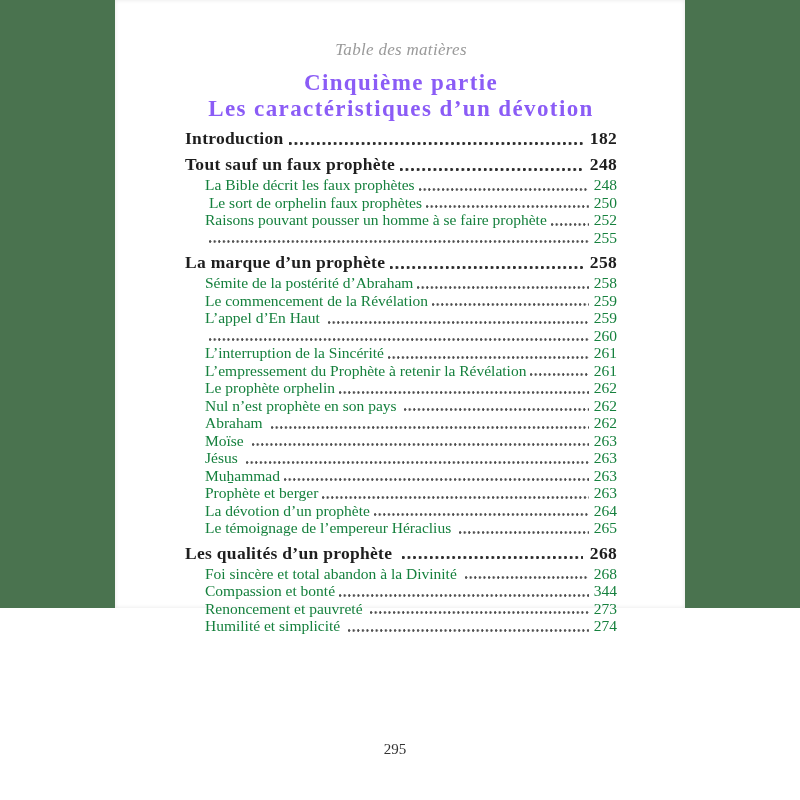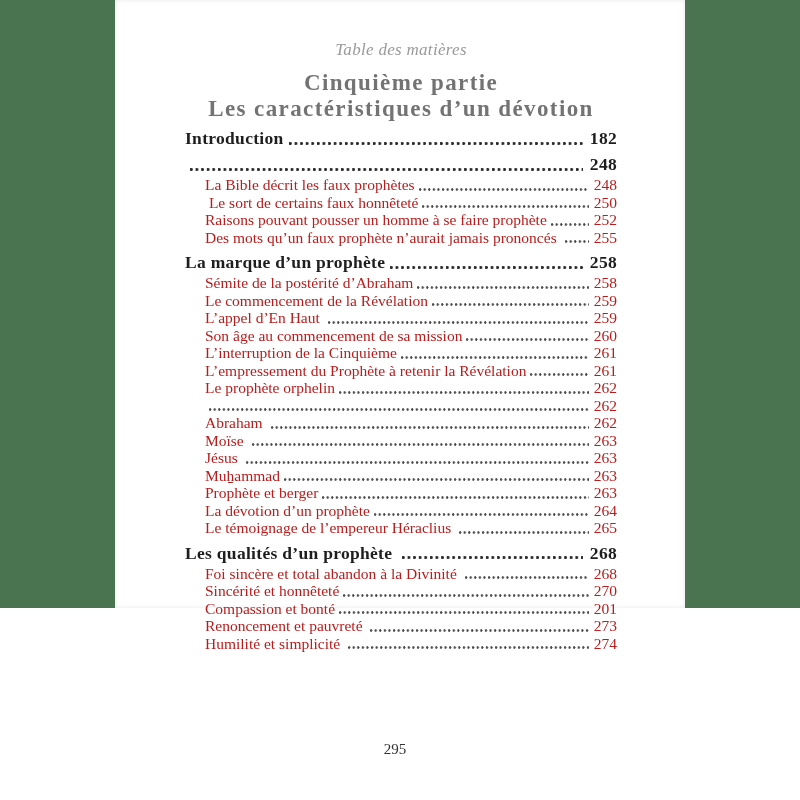--- a/index.html
+++ b/index.html
@@ -33,21 +33,21 @@
     font-style: italic;
     font-size: 17px;
     line-height: 20px;
     color: #9a9a9a;
     letter-spacing: 0.3px;
   }
   .part-title {
     margin-top: 10px;
     text-align: center;
     font-weight: bold;
-    color: #737373;
+    color: #8b5cf6;
     font-size: 23px;
     line-height: 26px;
     letter-spacing: 1.4px;
   }
   .toc {
     margin-top: 7px;
     color: #242424;
   }
   .toc-row {
     display: flex;
@@ -59,21 +59,21 @@
     line-height: 19px;
     margin-top: 7px;
     margin-bottom: 2px;
     letter-spacing: 0.3px;
     color: #1e1e1e;
   }
   .toc-row.level2 {
     font-size: 15.5px;
     line-height: 17.5px;
     padding-left: 20px;
-    color: #b91c1c;
+    color: #15803d;
   }
   .toc-label {
     white-space: pre;
     flex: 0 0 auto;
   }
   .leader {
     flex: 1 1 auto;
     min-width: 12px;
     align-self: flex-end;
     height: 3px;
@@ -114,40 +114,40 @@
       <div>Les caractéristiques d’un dévotion</div>
     </div>
 
     <div class="toc">
         <div class="toc-row level1">
           <span class="toc-label">Introduction</span>
           <span class="leader"></span>
           <span class="toc-page">182</span>
         </div>
         <div class="toc-row level1">
+          <span class="toc-label">Tout sauf un faux prophète</span>
           <span class="leader"></span>
           <span class="toc-page">248</span>
         </div>
         <div class="toc-row level2">
           <span class="toc-label">La Bible décrit les faux prophètes</span>
           <span class="leader"></span>
           <span class="toc-page">248</span>
         </div>
         <div class="toc-row level2">
-          <span class="toc-label"> Le sort de certains faux honnêteté</span>
+          <span class="toc-label"> Le sort de orphelin faux prophètes</span>
           <span class="leader"></span>
           <span class="toc-page">250</span>
         </div>
         <div class="toc-row level2">
           <span class="toc-label">Raisons pouvant pousser un homme à se faire prophète</span>
           <span class="leader"></span>
           <span class="toc-page">252</span>
         </div>
         <div class="toc-row level2">
-          <span class="toc-label">Des mots qu’un faux prophète n’aurait jamais prononcés </span>
           <span class="leader"></span>
           <span class="toc-page">255</span>
         </div>
         <div class="toc-row level1">
           <span class="toc-label">La marque d’un prophète</span>
           <span class="leader"></span>
           <span class="toc-page">258</span>
         </div>
         <div class="toc-row level2">
           <span class="toc-label">Sémite de la postérité d’Abraham</span>
@@ -158,40 +158,40 @@
           <span class="toc-label">Le commencement de la Révélation</span>
           <span class="leader"></span>
           <span class="toc-page">259</span>
         </div>
         <div class="toc-row level2">
           <span class="toc-label">L’appel d’En Haut </span>
           <span class="leader"></span>
           <span class="toc-page">259</span>
         </div>
         <div class="toc-row level2">
-          <span class="toc-label">Son âge au commencement de sa mission</span>
           <span class="leader"></span>
           <span class="toc-page">260</span>
         </div>
         <div class="toc-row level2">
-          <span class="toc-label">L’interruption de la Cinquième</span>
+          <span class="toc-label">L’interruption de la Sincérité</span>
           <span class="leader"></span>
           <span class="toc-page">261</span>
         </div>
         <div class="toc-row level2">
           <span class="toc-label">L’empressement du Prophète à retenir la Révélation</span>
           <span class="leader"></span>
           <span class="toc-page">261</span>
         </div>
         <div class="toc-row level2">
           <span class="toc-label">Le prophète orphelin</span>
           <span class="leader"></span>
           <span class="toc-page">262</span>
         </div>
         <div class="toc-row level2">
+          <span class="toc-label">Nul n’est prophète en son pays </span>
           <span class="leader"></span>
           <span class="toc-page">262</span>
         </div>
         <div class="toc-row level2">
           <span class="toc-label">Abraham </span>
           <span class="leader"></span>
           <span class="toc-page">262</span>
         </div>
         <div class="toc-row level2">
           <span class="toc-label">Moïse </span>
@@ -227,28 +227,23 @@
           <span class="toc-label">Les qualités d’un prophète </span>
           <span class="leader"></span>
           <span class="toc-page">268</span>
         </div>
         <div class="toc-row level2">
           <span class="toc-label">Foi sincère et total abandon à la Divinité </span>
           <span class="leader"></span>
           <span class="toc-page">268</span>
         </div>
         <div class="toc-row level2">
-          <span class="toc-label">Sincérité et honnêteté</span>
-          <span class="leader"></span>
-          <span class="toc-page">270</span>
-        </div>
-        <div class="toc-row level2">
           <span class="toc-label">Compassion et bonté</span>
           <span class="leader"></span>
-          <span class="toc-page">201</span>
+          <span class="toc-page">344</span>
         </div>
         <div class="toc-row level2">
           <span class="toc-label">Renoncement et pauvreté </span>
           <span class="leader"></span>
           <span class="toc-page">273</span>
         </div>
         <div class="toc-row level2">
           <span class="toc-label">Humilité et simplicité </span>
           <span class="leader"></span>
           <span class="toc-page">274</span>

